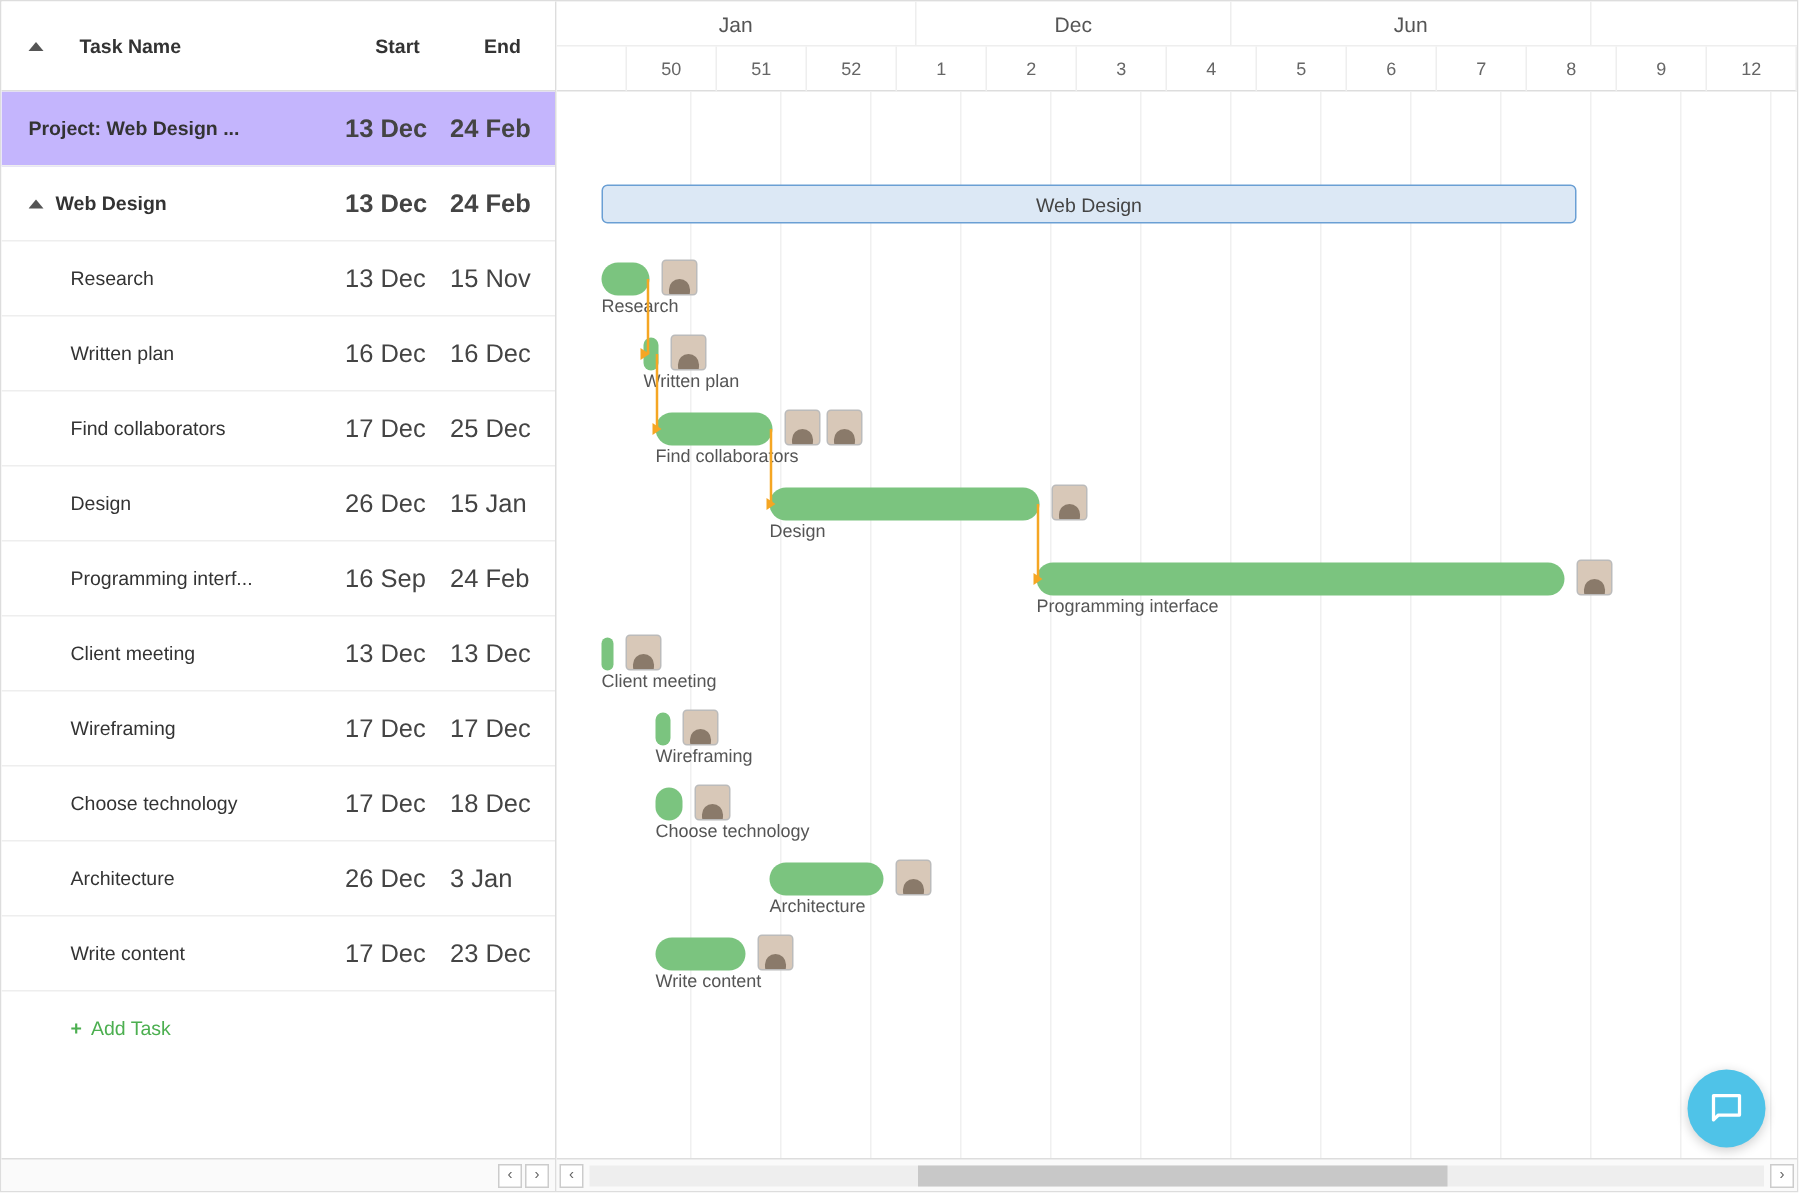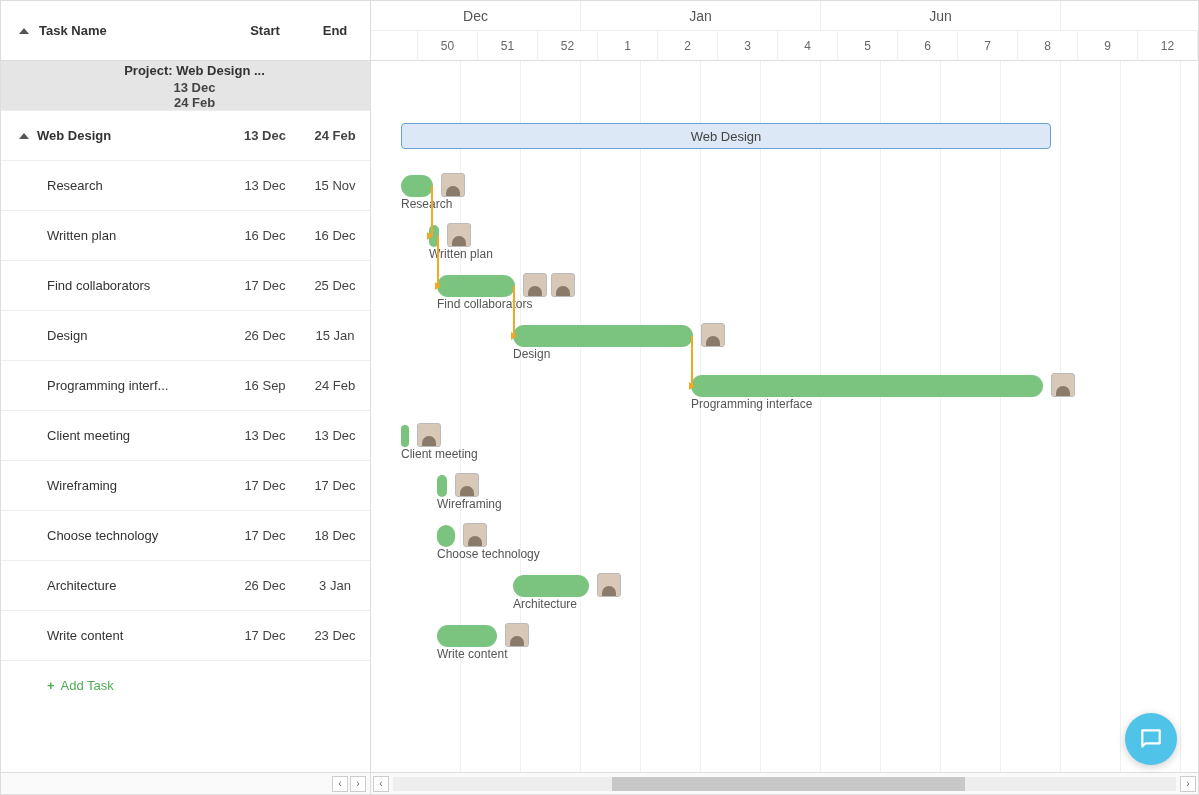--- a/index.html
+++ b/index.html
@@ -28,60 +28,58 @@
     flex-direction: column;
     background: #fff;
   }
   .left-header {
     display: flex;
     align-items: center;
     height: 60px;
     border-bottom: 1px solid #ddd;
     font-weight: bold;
   }
-  .col-name { flex: 1; padding-left: 18px; display:flex; align-items:center; gap:10px;}
+  .col-name { flex: 1; padding-left: 18px; display:flex; align-items:center; gap:24px;}
   .col-start, .col-end {
     width: 70px;
     text-align: center;
   }
   .caret {
     display:inline-block;
     width:0;height:0;
     border-left:5px solid transparent;
     border-right:5px solid transparent;
     border-bottom:6px solid #555;
   }
   .task-rows { flex:1; overflow:hidden; }
   .task-row {
     display:flex;
     align-items:center;
     height:50px;
     border-bottom:1px solid #eee;
     padding-left:18px;
   }
   .task-row.project {
-    background:#e5e5e5;
+    background:#c4b5fd;
     font-weight:bold;
-    flex-direction:column;
   }
   .task-row.group { font-weight:bold; }
   .task-row .name {
     flex:1;
     white-space:nowrap;
     overflow:hidden;
     text-overflow:ellipsis;
     display:flex;
     align-items:center;
     gap:8px;
   }
   .indent-1 { padding-left:28px; }
   .task-row .start, .task-row .end {
     width:70px;
-    text-align:center;
-    font-size:13px;
+    font-size:17px;
     color:#444;
   }
   .add-task-row {
     height:48px;
     display:flex;
     align-items:center;
     padding-left:46px;
     color:#4caf50;
     font-weight:500;
     cursor:pointer;
@@ -398,22 +396,22 @@
 
     <div class="left-scroll-nav">
       <div class="nav-btn">‹</div>
       <div class="nav-btn">›</div>
     </div>
   </div>
 
   <div class="right-pane">
     <div class="timeline-header">
       <div class="months" id="months-row">
+          <div class="month" style="width: 240px;">Jan</div>
           <div class="month" style="width: 210px;">Dec</div>
-          <div class="month" style="width: 240px;">Jan</div>
           <div class="month" style="width: 240px;">Jun</div>
         </div>
       <div class="weeks" id="weeks-row">
           <div class="week" style="width: 30px;"></div>
           <div class="week">50</div>
           <div class="week">51</div>
           <div class="week">52</div>
           <div class="week">1</div>
           <div class="week">2</div>
           <div class="week">3</div>

